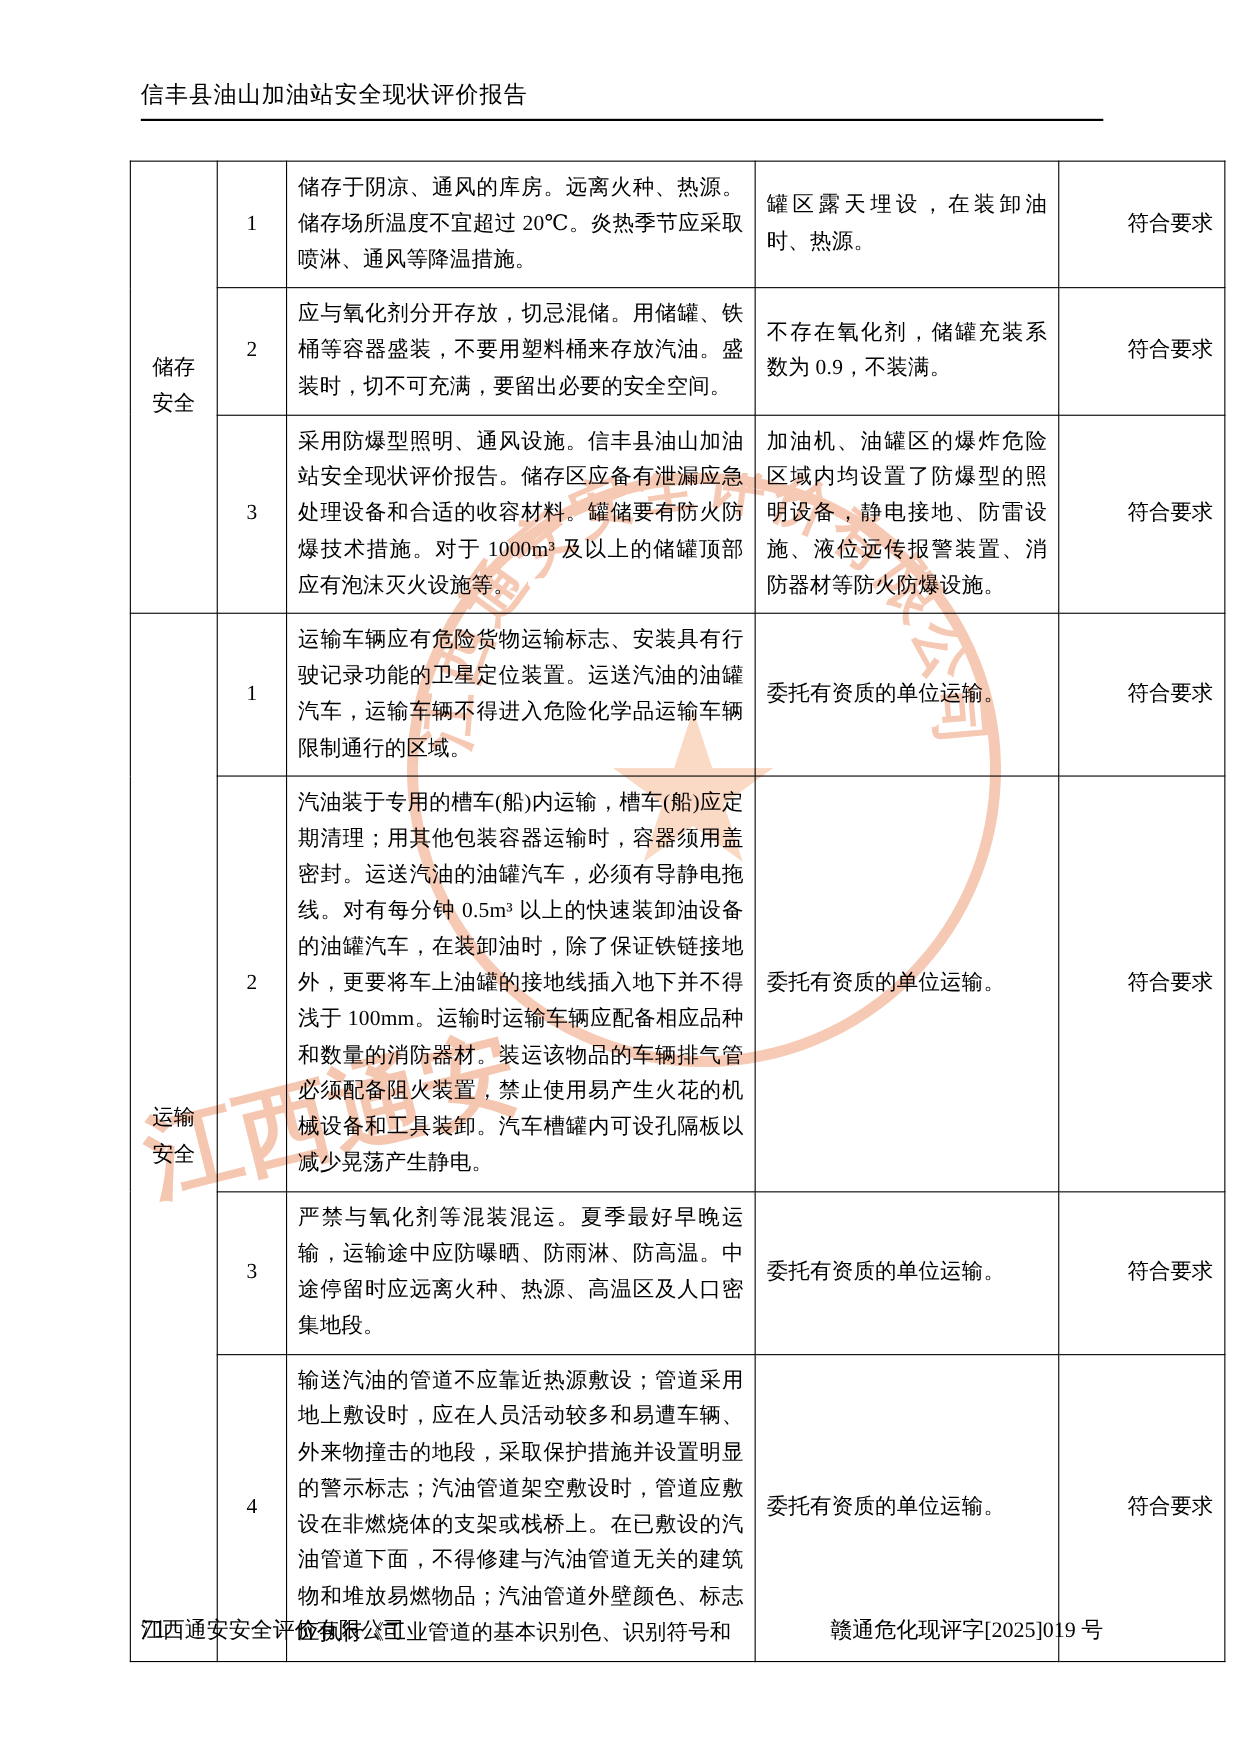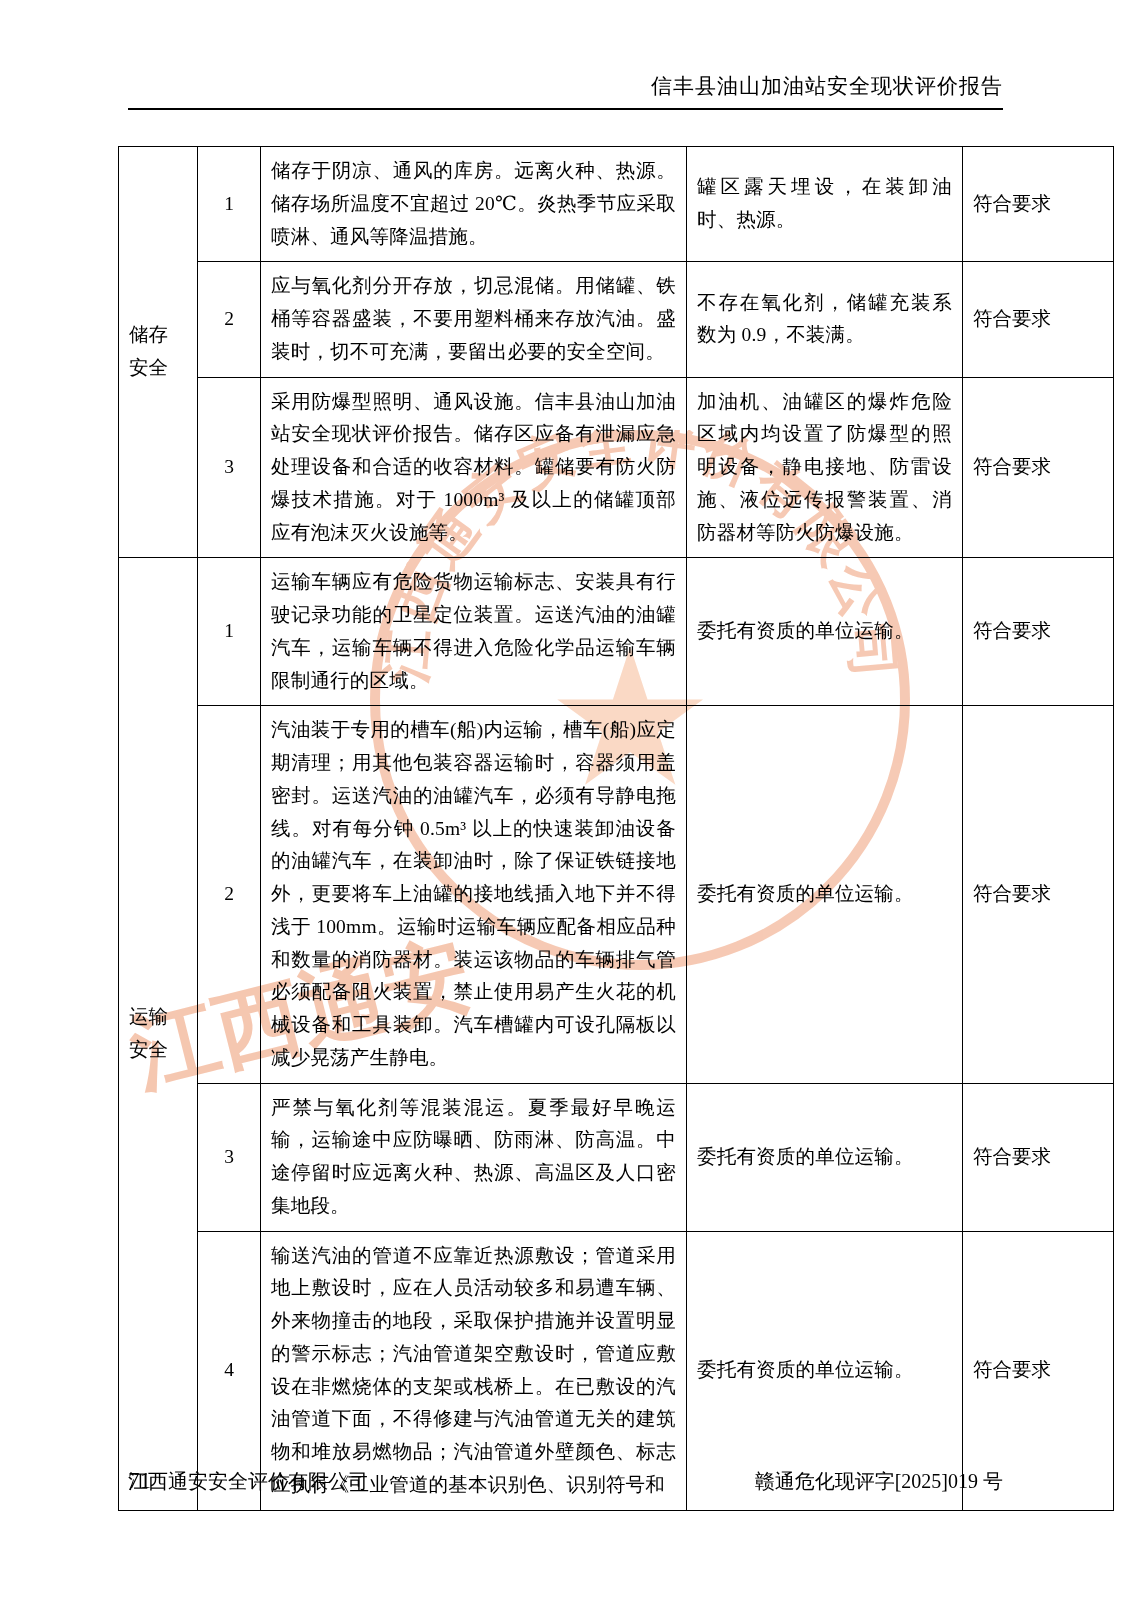--- a/index.html
+++ b/index.html
@@ -79,21 +79,21 @@
     transform-origin: left top;
     white-space: nowrap;
   }
 
   
   .doc-header {
     position: absolute;
     left: 128px;
     top: 72px;
     width: 875px;
-    text-align: right;
+    text-align: left;
     font-size: 21px;
     letter-spacing: 1px;
     z-index: 10;
     font-family: Liberation Mono, monospace;
   }
   .header-rule {
     position: absolute;
     left: 128px;
     top: 108px;
     width: 875px;
@@ -116,21 +116,21 @@
   }
   table.main td {
     border: 1.3px solid #000;
     vertical-align: middle;
     padding: 8px 10px;
     font-size: 19.5px;
     line-height: 1.68;
   }
   td.cat {
     width: 58px;
-    text-align: left;
+    text-align: center;
     font-size: 20px;
     line-height: 1.5;
     padding: 4px 6px;
   }
   td.num {
     width: 42px;
     text-align: center;
     font-size: 19px;
     padding: 4px;
   }
@@ -139,21 +139,21 @@
     text-align: justify;
     text-align-last: left;
   }
   td.state {
     width: 255px;
     text-align: justify;
     text-align-last: left;
   }
   td.concl {
     width: 130px;
-    text-align: left;
+    text-align: right;
     white-space: nowrap;
   }
   td.req, td.state {
     letter-spacing: .2px;
   }
 
   
   .footer {
     position: absolute;
     left: 128px;

